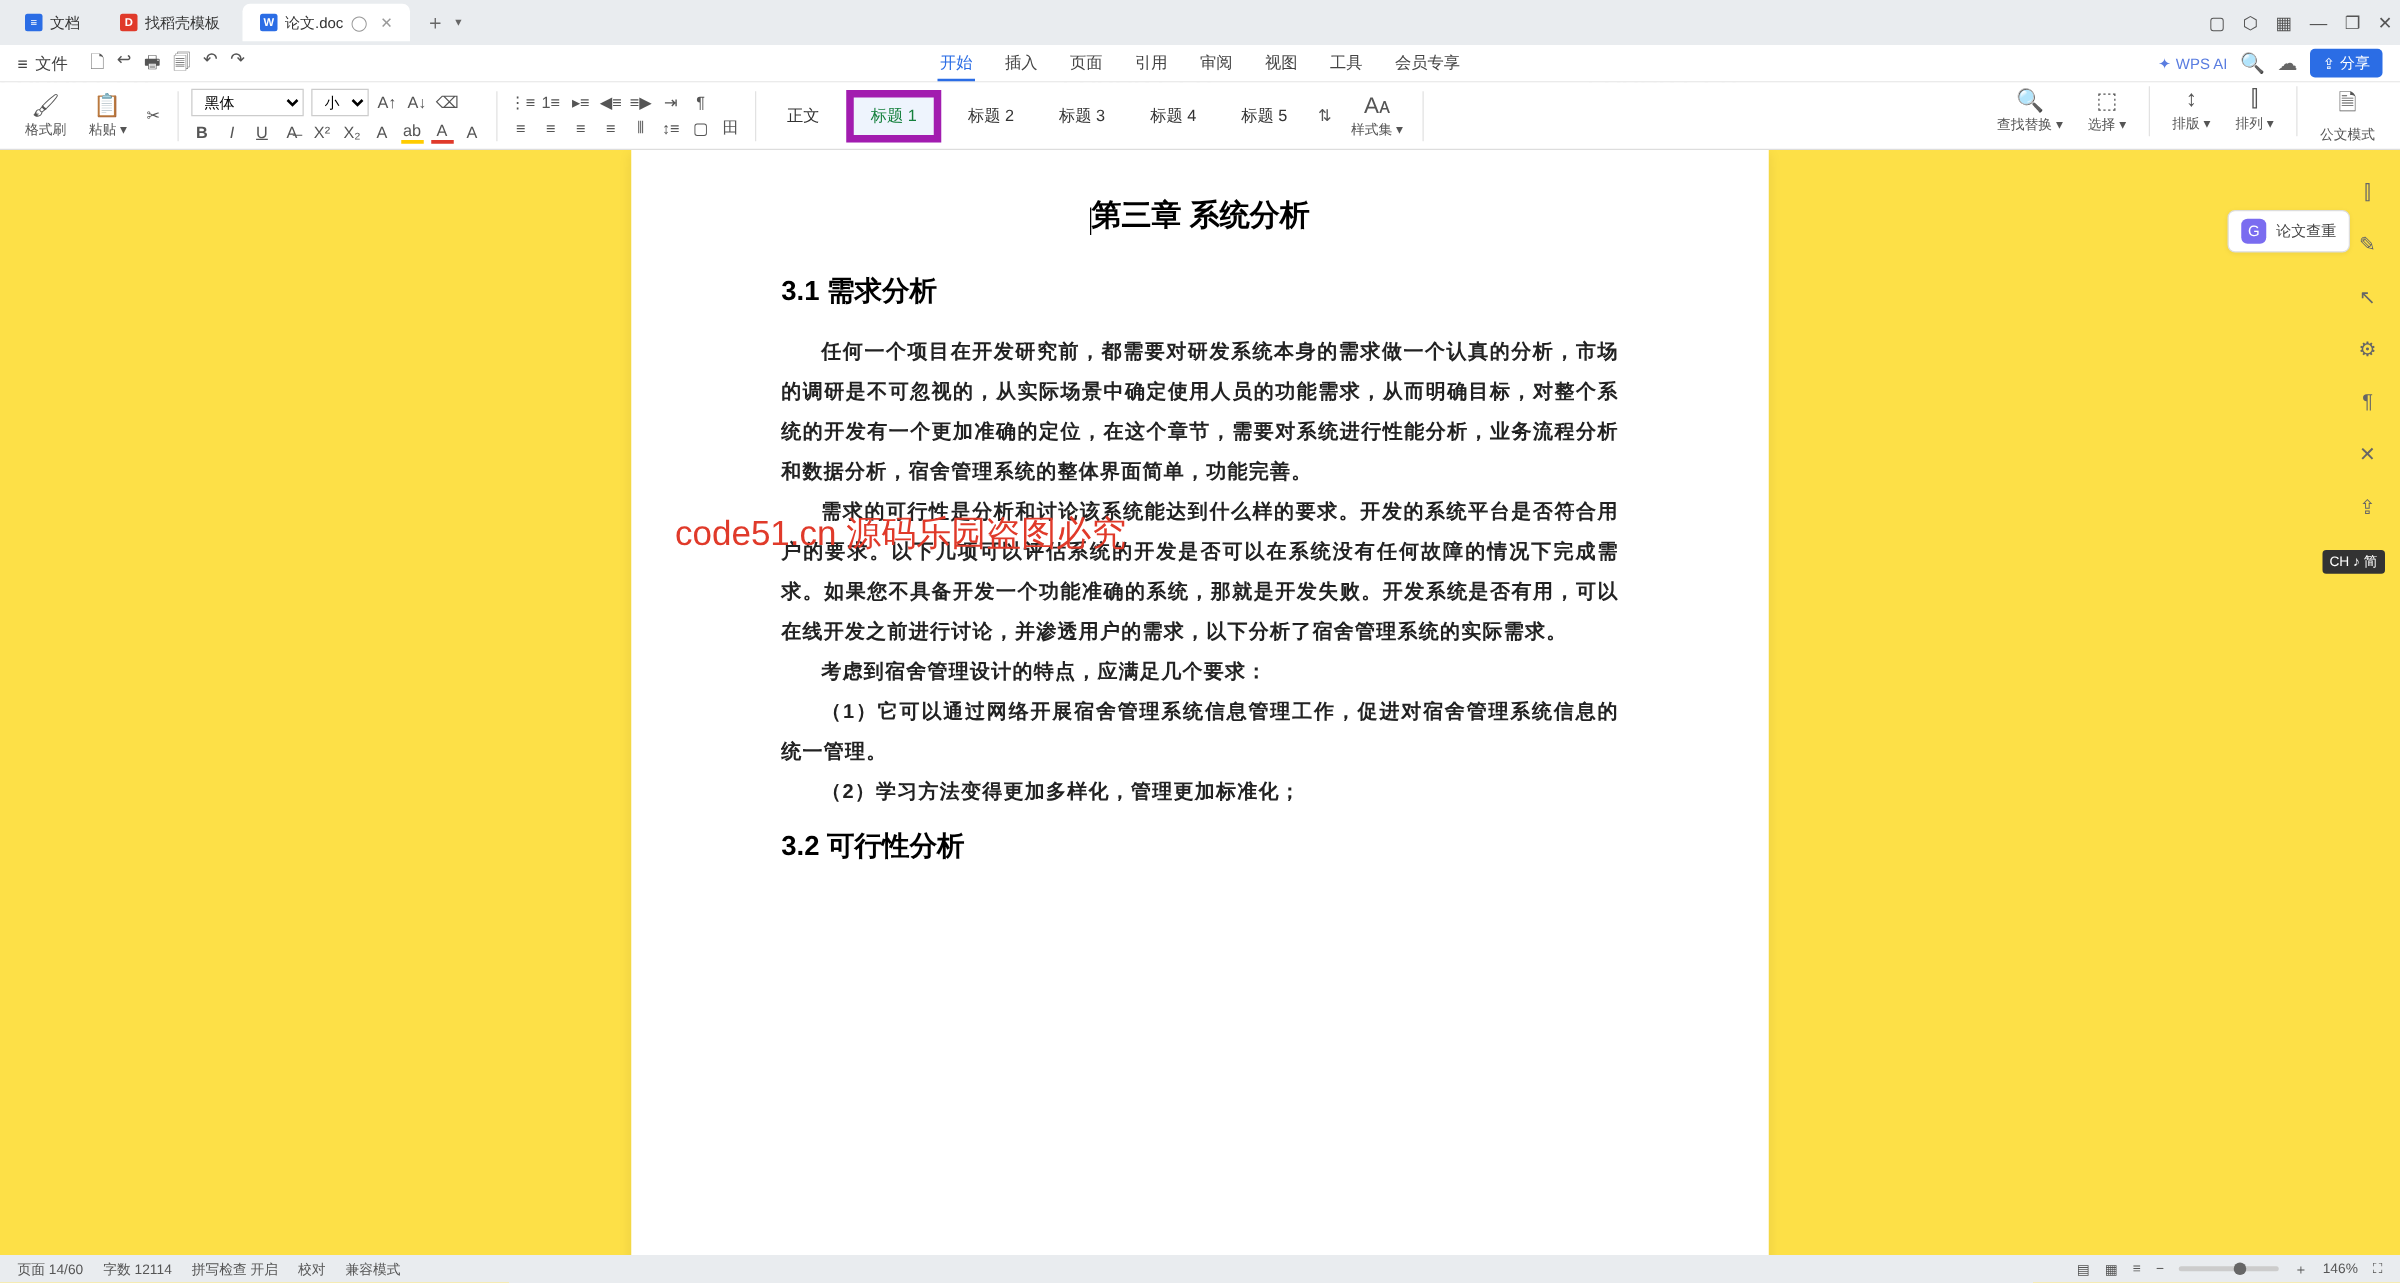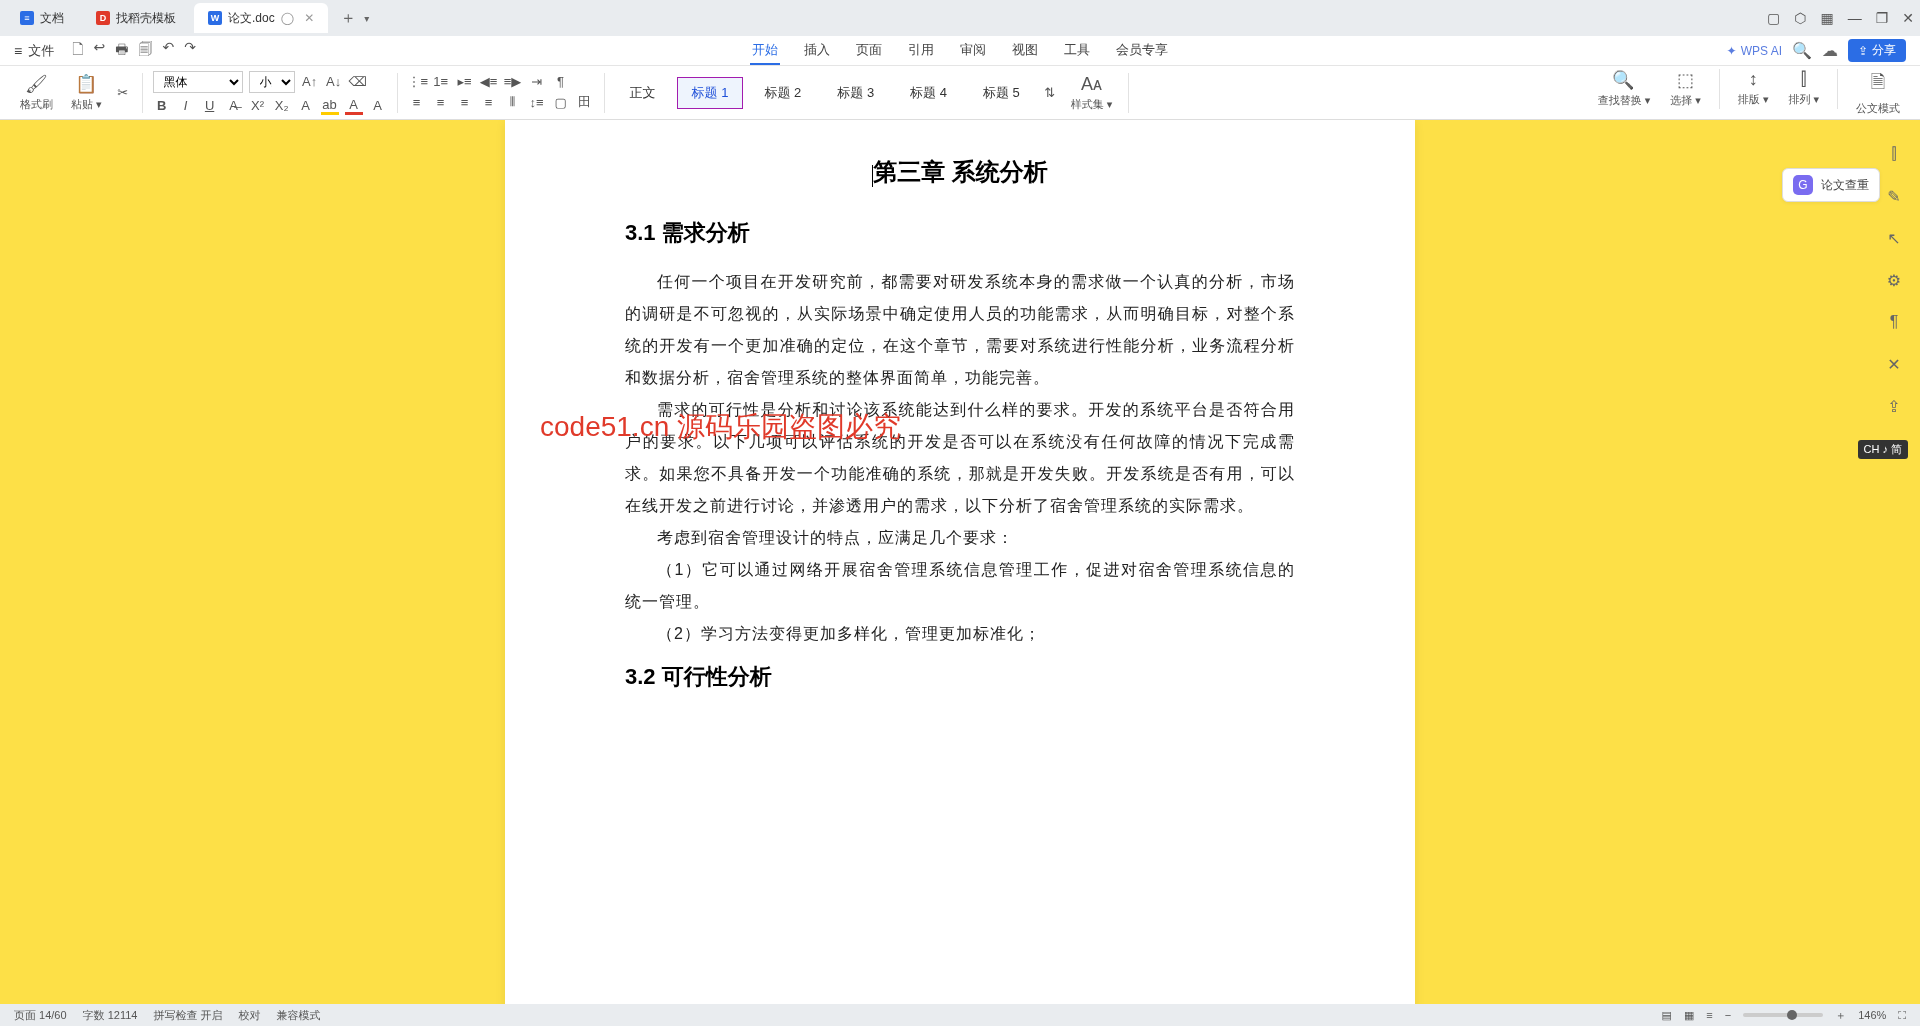--- a/index.html
+++ b/index.html
@@ -33,28 +33,28 @@
 .rb-btn-lg { font-size:11px; color:#555; text-align:right; line-height:1.3; }
 .rb-icon-lg { font-size:18px; color:#555; }
 .rb-sep { width:1px; height:40px; background:#e2e2e2; margin:0 4px; }
 .font-sel { border:1px solid #ccc; height:22px; font-size:12px; padding:0 6px; background:#fff; }
 .font-name { width:90px; }
 .font-size { width:46px; }
 .rb-row { display:flex; gap:6px; align-items:center; }
 .rb-col { display:flex; flex-direction:column; gap:4px; }
 .rb-mini { font-size:13px; color:#555; cursor:pointer; width:18px; text-align:center; }
 .style-item { border:1px solid transparent; padding:6px 14px; font-size:13px; color:#333; cursor:pointer; }
-.style-item.sel { border:1px solid #a21caf; background:#eef4fd; color:#1d4ed8; }
+.style-item.sel { border:6px solid #a21caf; background:#eef4fd; color:#15803d; }
 .rb-right { margin-left:auto; display:flex; gap:8px; }
 
 .work-area { position:absolute; top:120px; bottom:22px; left:0; right:0; background:#fde047; overflow:hidden; }
 .page { position:absolute; left:50%; transform:translateX(-50%); top:0; width:910px; background:#fff; min-height:900px; box-shadow:0 2px 10px rgba(0,0,0,.08); padding:30px 120px 60px 120px; z-index:1; }
 .doc-title { text-align:center; font-size:24px; font-weight:bold; font-family:SimHei,sans-serif; margin:6px 0 30px; }
 .doc-h2 { font-size:22px; font-weight:bold; margin:14px 0 18px; }
-.doc-p { font-size:16px; line-height:2.0; text-align:justify; text-indent:2em; color:#222; letter-spacing:1px; }
+.doc-p { font-size:16px; line-height:2.0; text-align:justify; text-indent:2em; color:#222; letter-spacing:1px;font-weight:bold; }
 .cursor { display:inline-block; width:1px; height:22px; background:#000; vertical-align:text-bottom; animation:blink 1s infinite; position:relative; top:2px; }
 @keyframes blink { 50%{opacity:0;} }
 
 .side-panel { position:absolute; right:12px; top:140px; display:flex; flex-direction:column; gap:14px; z-index:3; }
 .side-item { width:28px; height:28px; display:flex; align-items:center; justify-content:center; color:#666; font-size:16px; cursor:pointer; }
 .thesis-check { position:absolute; right:40px; top:168px; background:#fff; border:1px solid #ddd; border-radius:6px; padding:6px 10px; display:flex; align-items:center; gap:8px; font-size:12px; color:#444; z-index:3; box-shadow:0 1px 4px rgba(0,0,0,.06); cursor:pointer; }
 .thesis-icon { width:20px; height:20px; background:#7a6cf0; border-radius:5px; color:#fff; display:flex; align-items:center; justify-content:center; font-size:12px; }
 .ime-badge { position:absolute; right:12px; top:440px; background:#333; color:#fff; font-size:11px; padding:2px 6px; border-radius:3px; z-index:3; }
 
 .status-bar { position:absolute; bottom:0; left:0; right:0; height:22px; background:#e9ecef; display:flex; align-items:center; padding:0 14px; font-size:11px; color:#555; gap:16px; z-index:2; }

